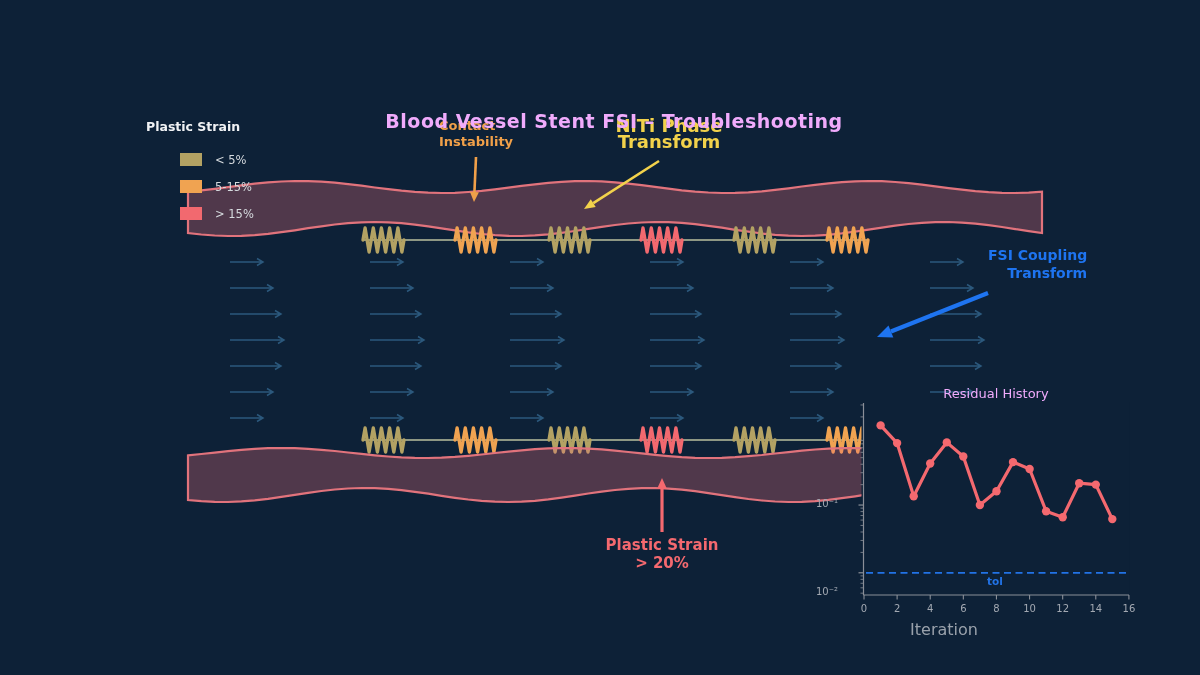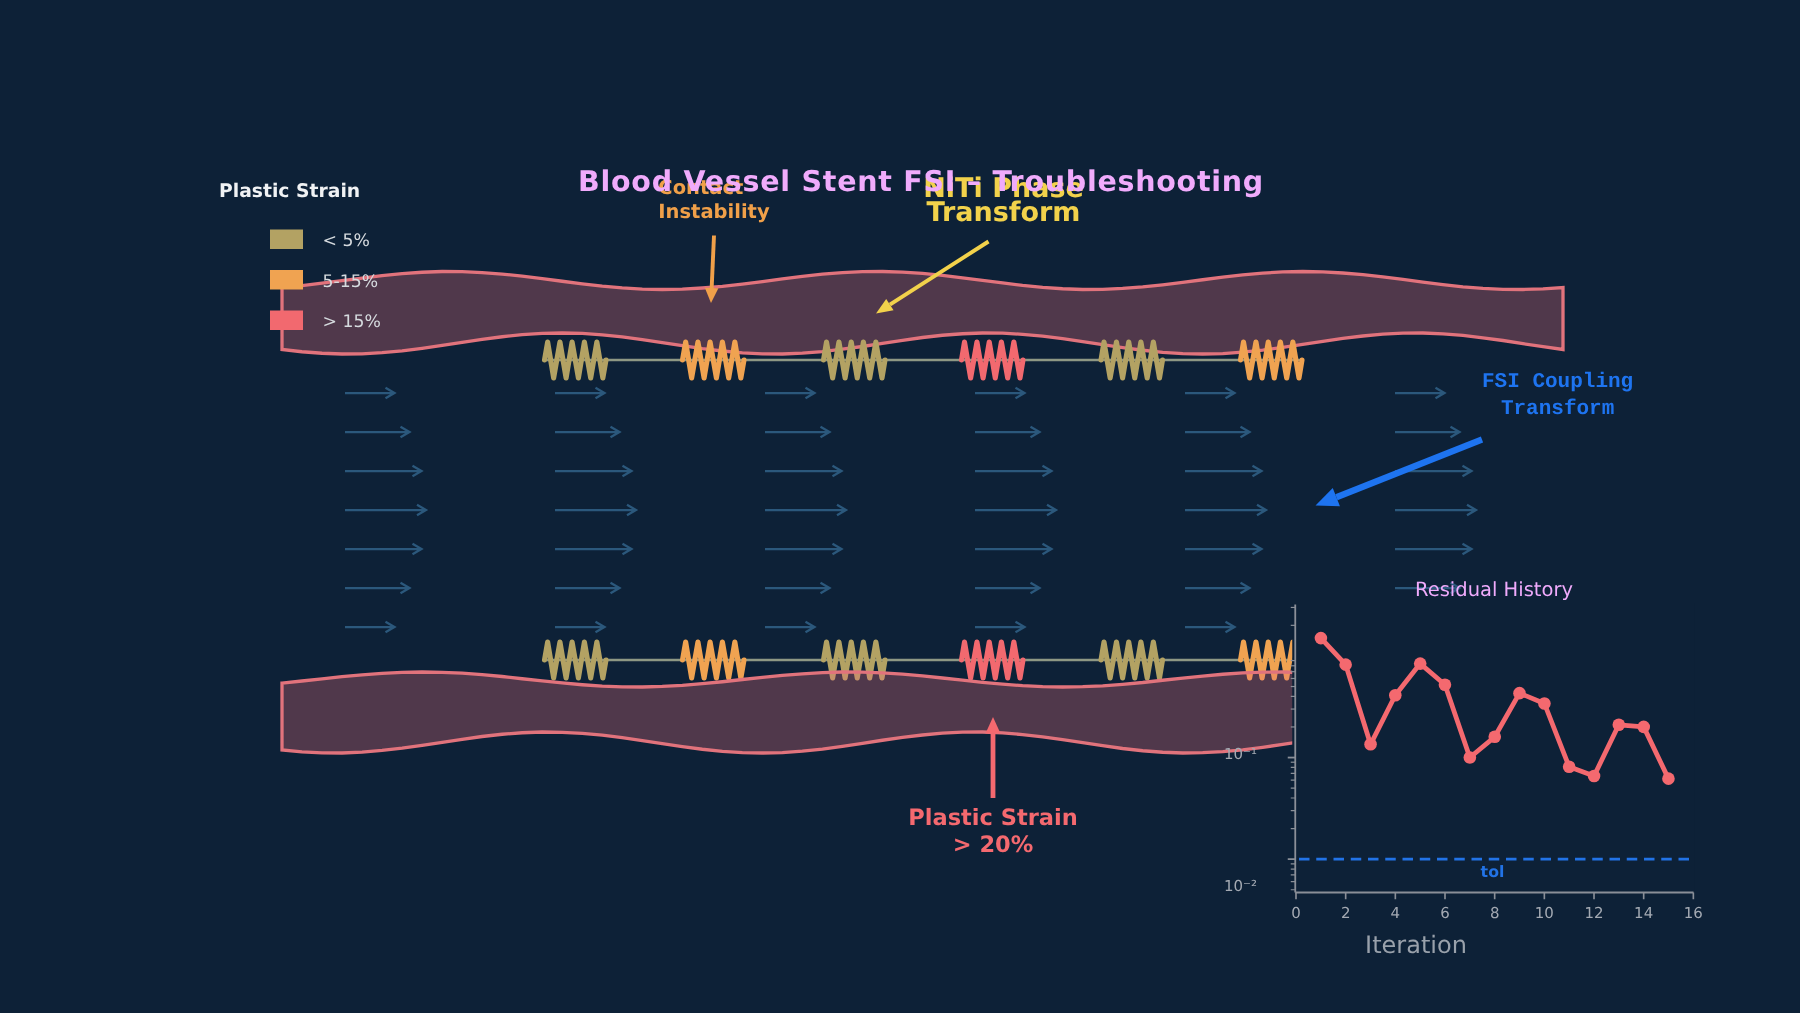--- a/index.html
+++ b/index.html
@@ -17,21 +17,21 @@
   }
   #legend{position:absolute;left:146px;top:119px;z-index:4;}
   .legend-title{font-size:12.5px;font-weight:bold;color:#f0f2f4;margin-bottom:12px;}
   .legend-item{display:flex;align-items:center;height:27px;}
   .swatch{display:inline-block;width:22px;height:13px;margin-left:34px;margin-right:13px;}
   .legend-label{font-size:11.5px;color:#d5dade;}
   .ann{position:absolute;font-weight:bold;z-index:3;white-space:nowrap;}
   .ann span{display:block;}
   #ann-contact{left:476px;top:118px;transform:translateX(-50%);text-align:left;font-size:13px;line-height:16px;}
   #ann-niti{left:669px;top:118px;transform:translateX(-50%);text-align:center;font-size:18px;line-height:16px;}
-  #ann-fsi{left:988px;top:246px;text-align:center;font-size:14px;line-height:18px;font-family:Liberation Mono, monospace;}
+  #ann-fsi{left:988px;top:246px;text-align:right;font-size:14px;line-height:18px;}
   #ann-plastic{left:662px;top:536px;transform:translateX(-50%);text-align:center;font-size:15px;line-height:18px;}
   #chart-title{
     position:absolute;left:996px;top:386px;transform:translateX(-50%);
     font-size:13px;color:#f0abfc;white-space:nowrap;z-index:4;
   }
   .ytick{position:absolute;left:816px;width:42px;text-align:left;font-size:10px;color:#a3a9b2;z-index:4;}
   #ytick-1{top:498px;}
   #ytick-2{top:566px;margin-top:20px;}
   #xlabel{
     position:absolute;left:944px;top:620px;transform:translateX(-50%);

